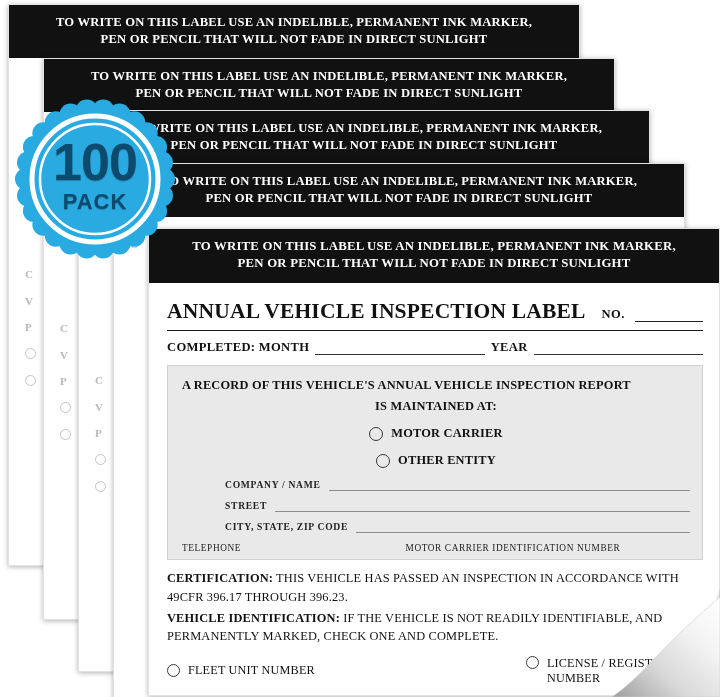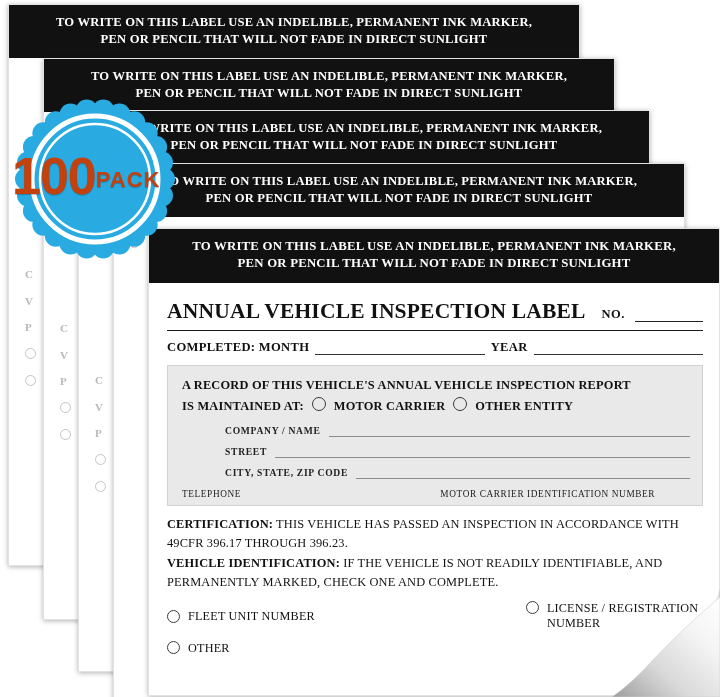--- a/index.html
+++ b/index.html
@@ -138,23 +138,25 @@
     font-weight: bold;
     line-height: 1.55;
     letter-spacing: .2px;
   }
   .record-head .opts {
     display: flex;
     align-items: center;
     gap: 8px;
     margin-top: 2px;
     flex-wrap: nowrap;
+    flex-direction: column;
   }
   .record-head .opt {
     display: inline-flex;
+    align-items: center;
     gap: 8px;
     white-space: nowrap;
   }
   .o-circle {
     display: inline-block;
     width: 12px; height: 12px;
     border: 1.4px solid #3a3a3a;
     border-radius: 50%;
     background: #e9e9e9;
   }
@@ -179,21 +181,21 @@
     height: 11px;
   }
   .foot-row {
     display: flex;
     margin-top: 10px;
     font-size: 9.3px;
     letter-spacing: .6px;
     color: #222;
   }
   .foot-a { flex: 0 0 44%; }
-  .foot-b { flex: 1; text-align: center; }
+  .foot-b { flex: 1; }
 
   
   .cert {
     font-size: 12.4px;
     line-height: 1.5;
     margin-top: 9px;
     letter-spacing: .15px;
   }
   .cert b { font-weight: bold; }
   .vid { margin-top: 2px; }
@@ -237,23 +239,24 @@
     left: 12px;
     top: 96px;
     width: 166px;
     height: 166px;
     z-index: 20;
   }
   .badge .b-text {
     position: absolute;
     inset: 0;
     display: flex;
+    flex-direction: column;
     align-items: center;
-    justify-content: flex-start;
-    color: #c2410c;
+    justify-content: center;
+    color: #0c4a6e;
     font-family: "Liberation Sans", sans-serif;
     text-shadow: 0 1px 1px rgba(0,0,0,.25);
   }
   .b-100 {
     font-size: 52px;
     font-weight: bold;
     line-height: .92;
     letter-spacing: -1px;
     margin-top: -4px;
   }

